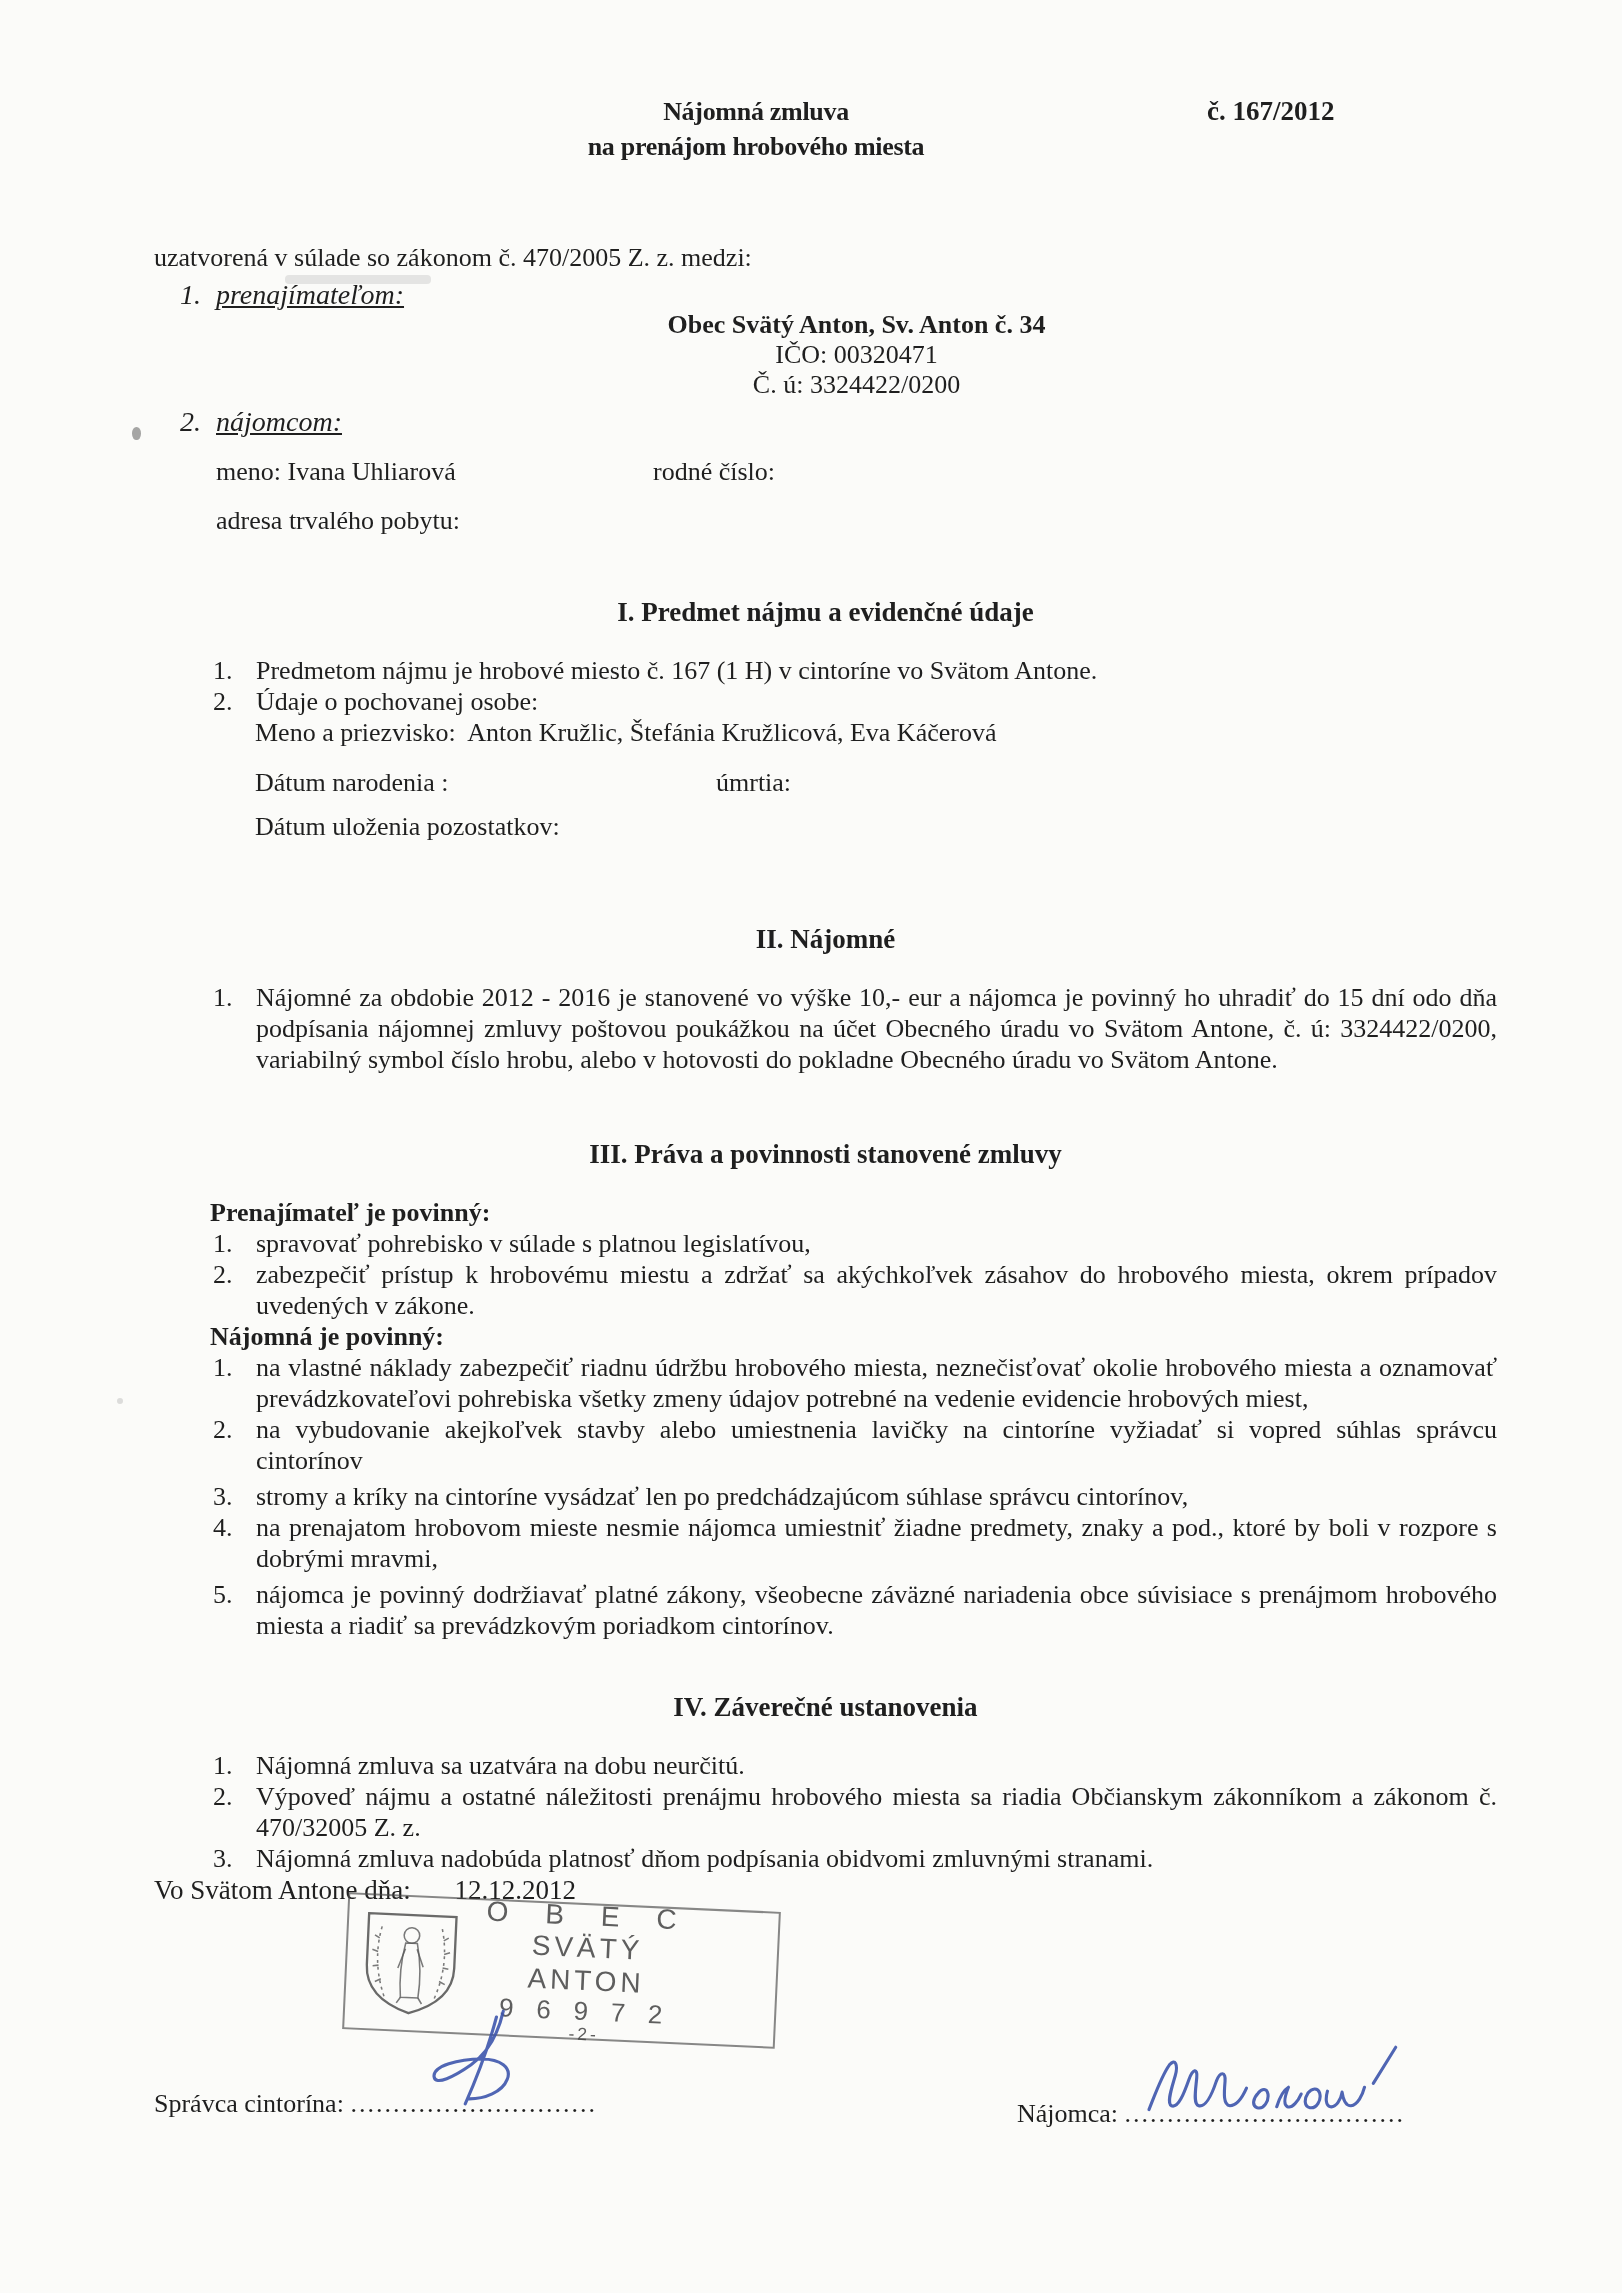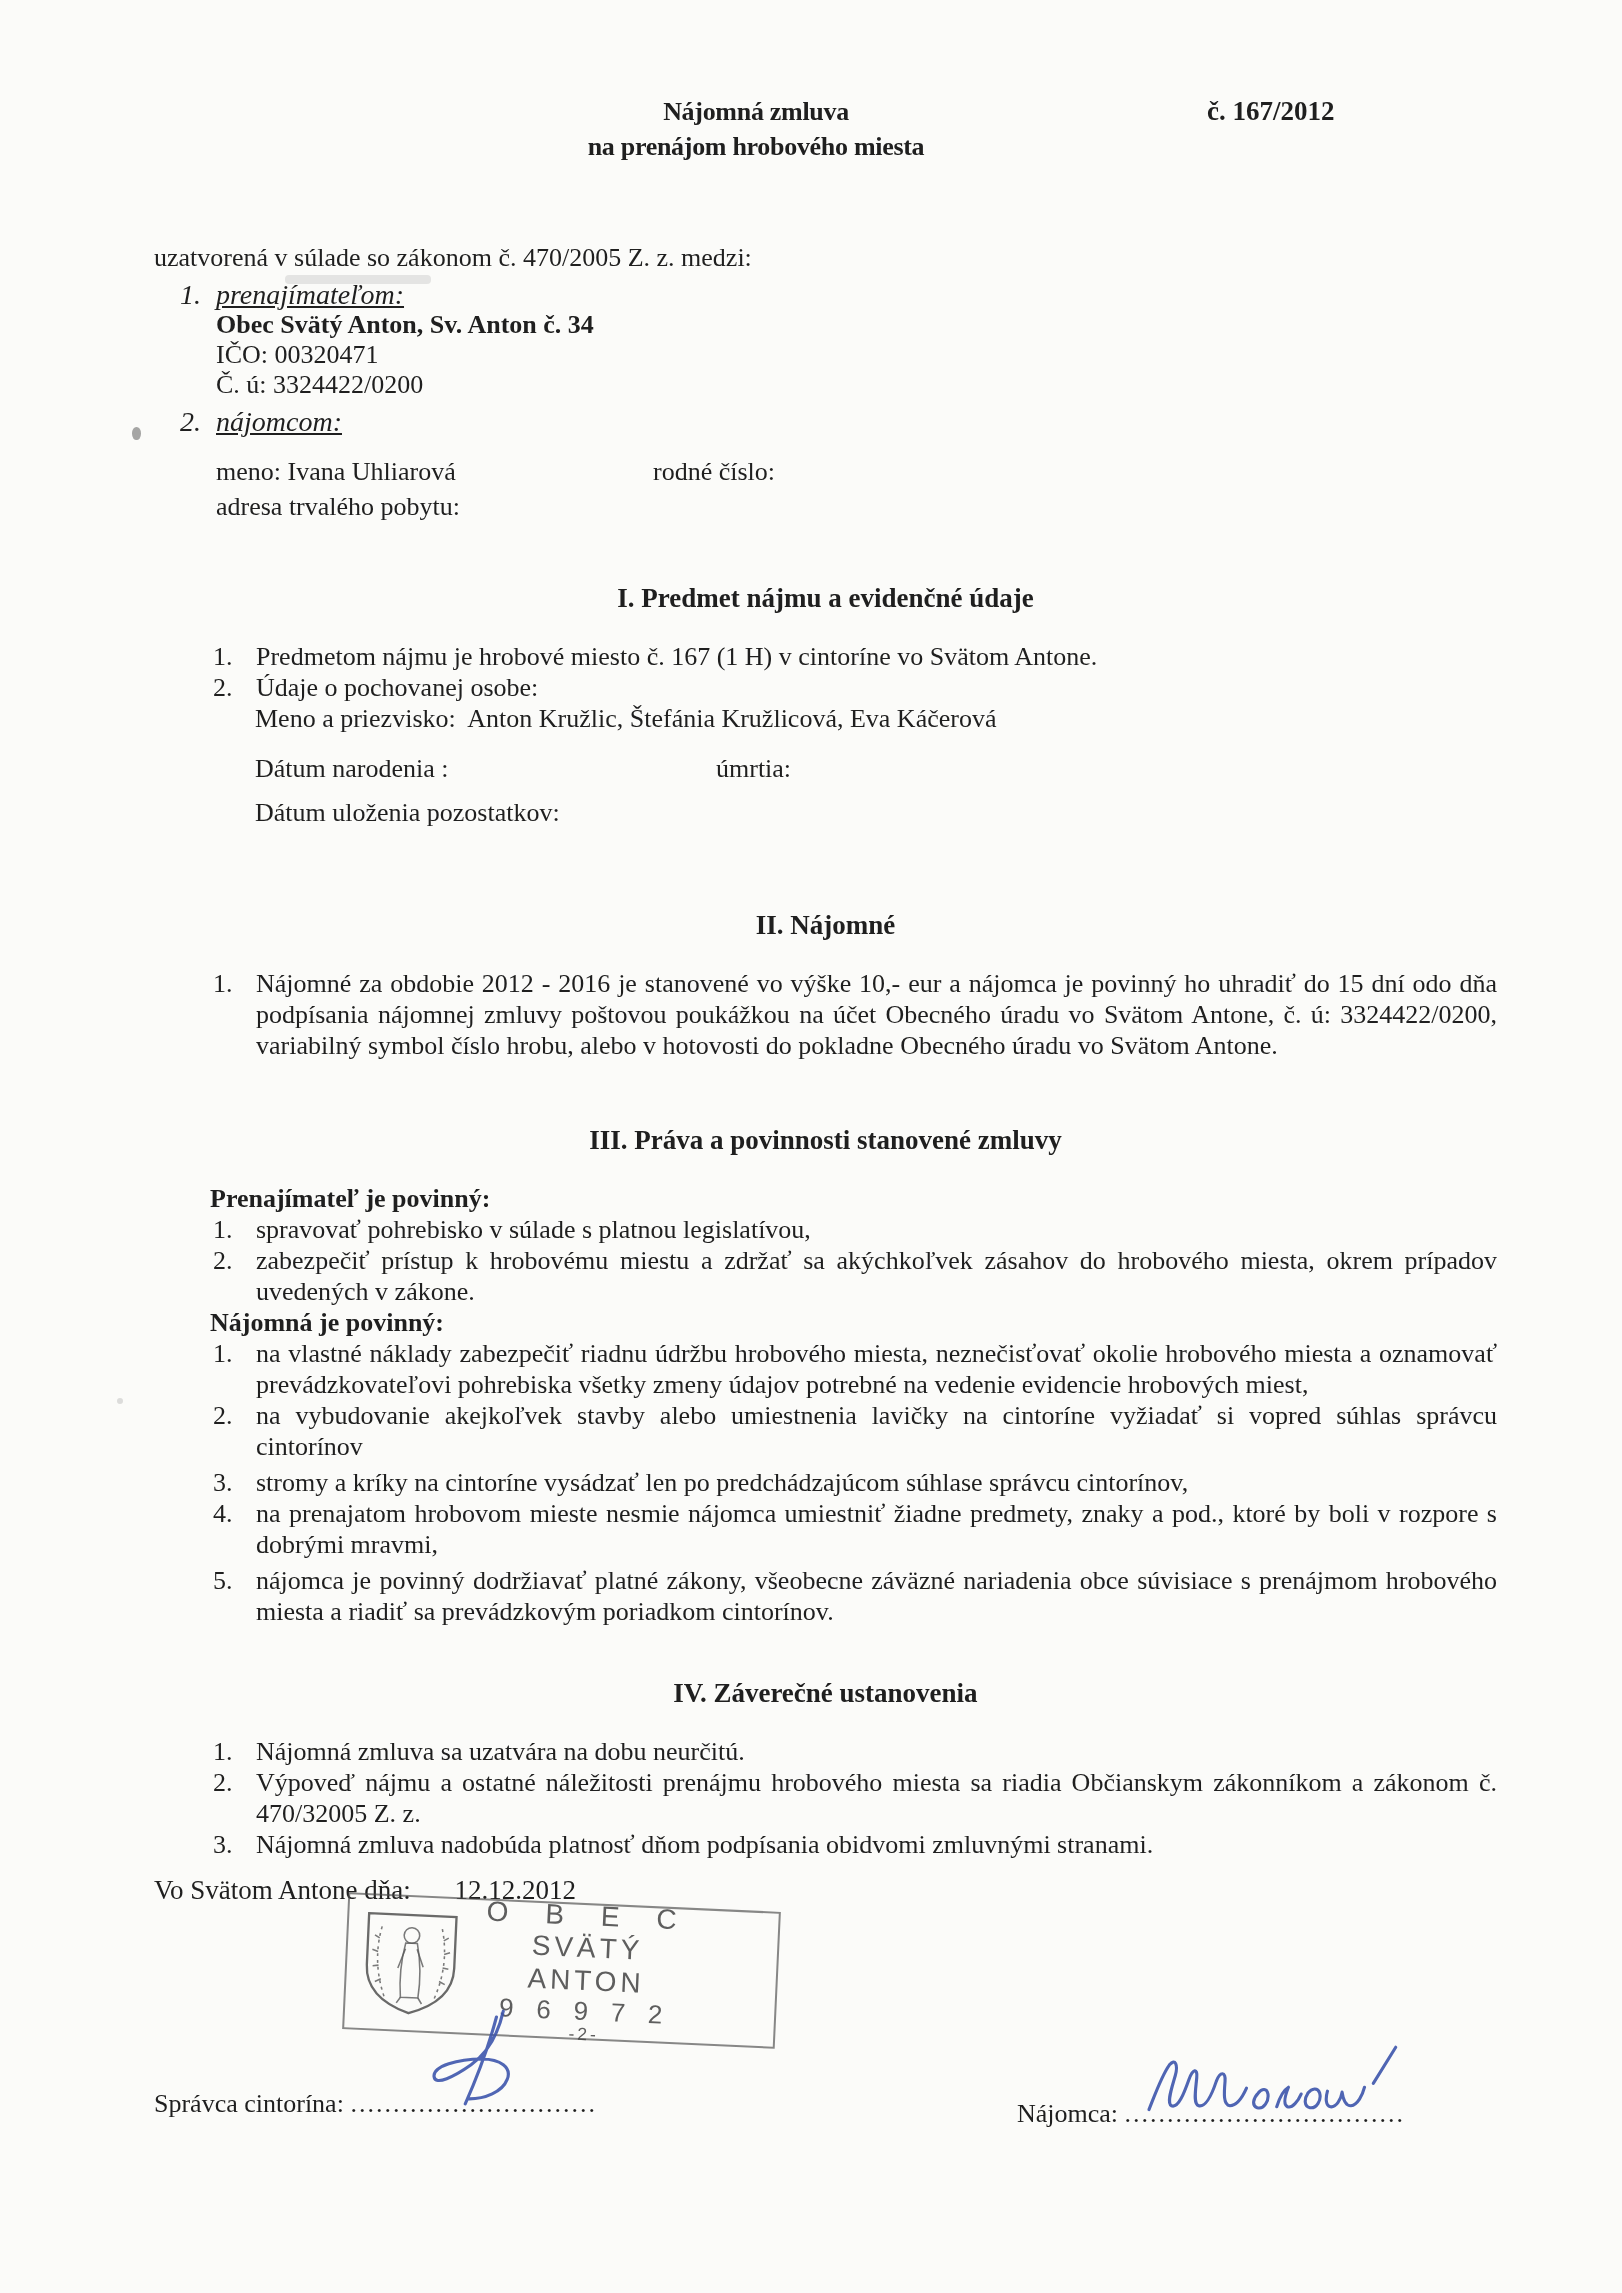--- a/index.html
+++ b/index.html
@@ -32,25 +32,25 @@
   }
   .intro{margin:0;}
   .smudge{position:absolute;left:285px;top:275px;width:146px;height:8.8px;
     background:rgba(110,110,110,.16);border-radius:3.9px;}
   .speck{position:absolute;background:rgba(60,60,60,.45);border-radius:50%;}
   
   .party{margin-top:5.9px;}
   .party-row{display:flex;}
   .party-num{flex:none;margin-left:26px;width:36px;font-style:italic;font-size:28px;}
   .party-label{font-style:italic;text-decoration:underline;font-size:28px;}
-  .party-line{padding-left:62px;line-height:30px;}
+  .party-line{padding-left:62px;line-height:30px;text-align:center;}
   .party-line.bold{font-weight:bold;}
   .meno-row{display:flex;padding-left:62px;margin-top:19px;}
   .meno-row .first{flex:none;width:437px;}
-  .adresa-line{padding-left:62px;margin-top:4px;}
+  .adresa-line{padding-left:62px;margin-top:18px;}
   
   .sec-head{text-align:center;font-weight:bold;font-size:27px;}
   .mt-h1{margin-top:61px;}
   .mt-h2{margin-top:82px;}
   .mt-h3{margin-top:64px;}
   .mt-h4{margin-top:51px;}
   
   .list{margin-top:21.5px;}
   .item{display:flex;}
   .item .num{flex:none;margin-left:59px;width:43px;}

